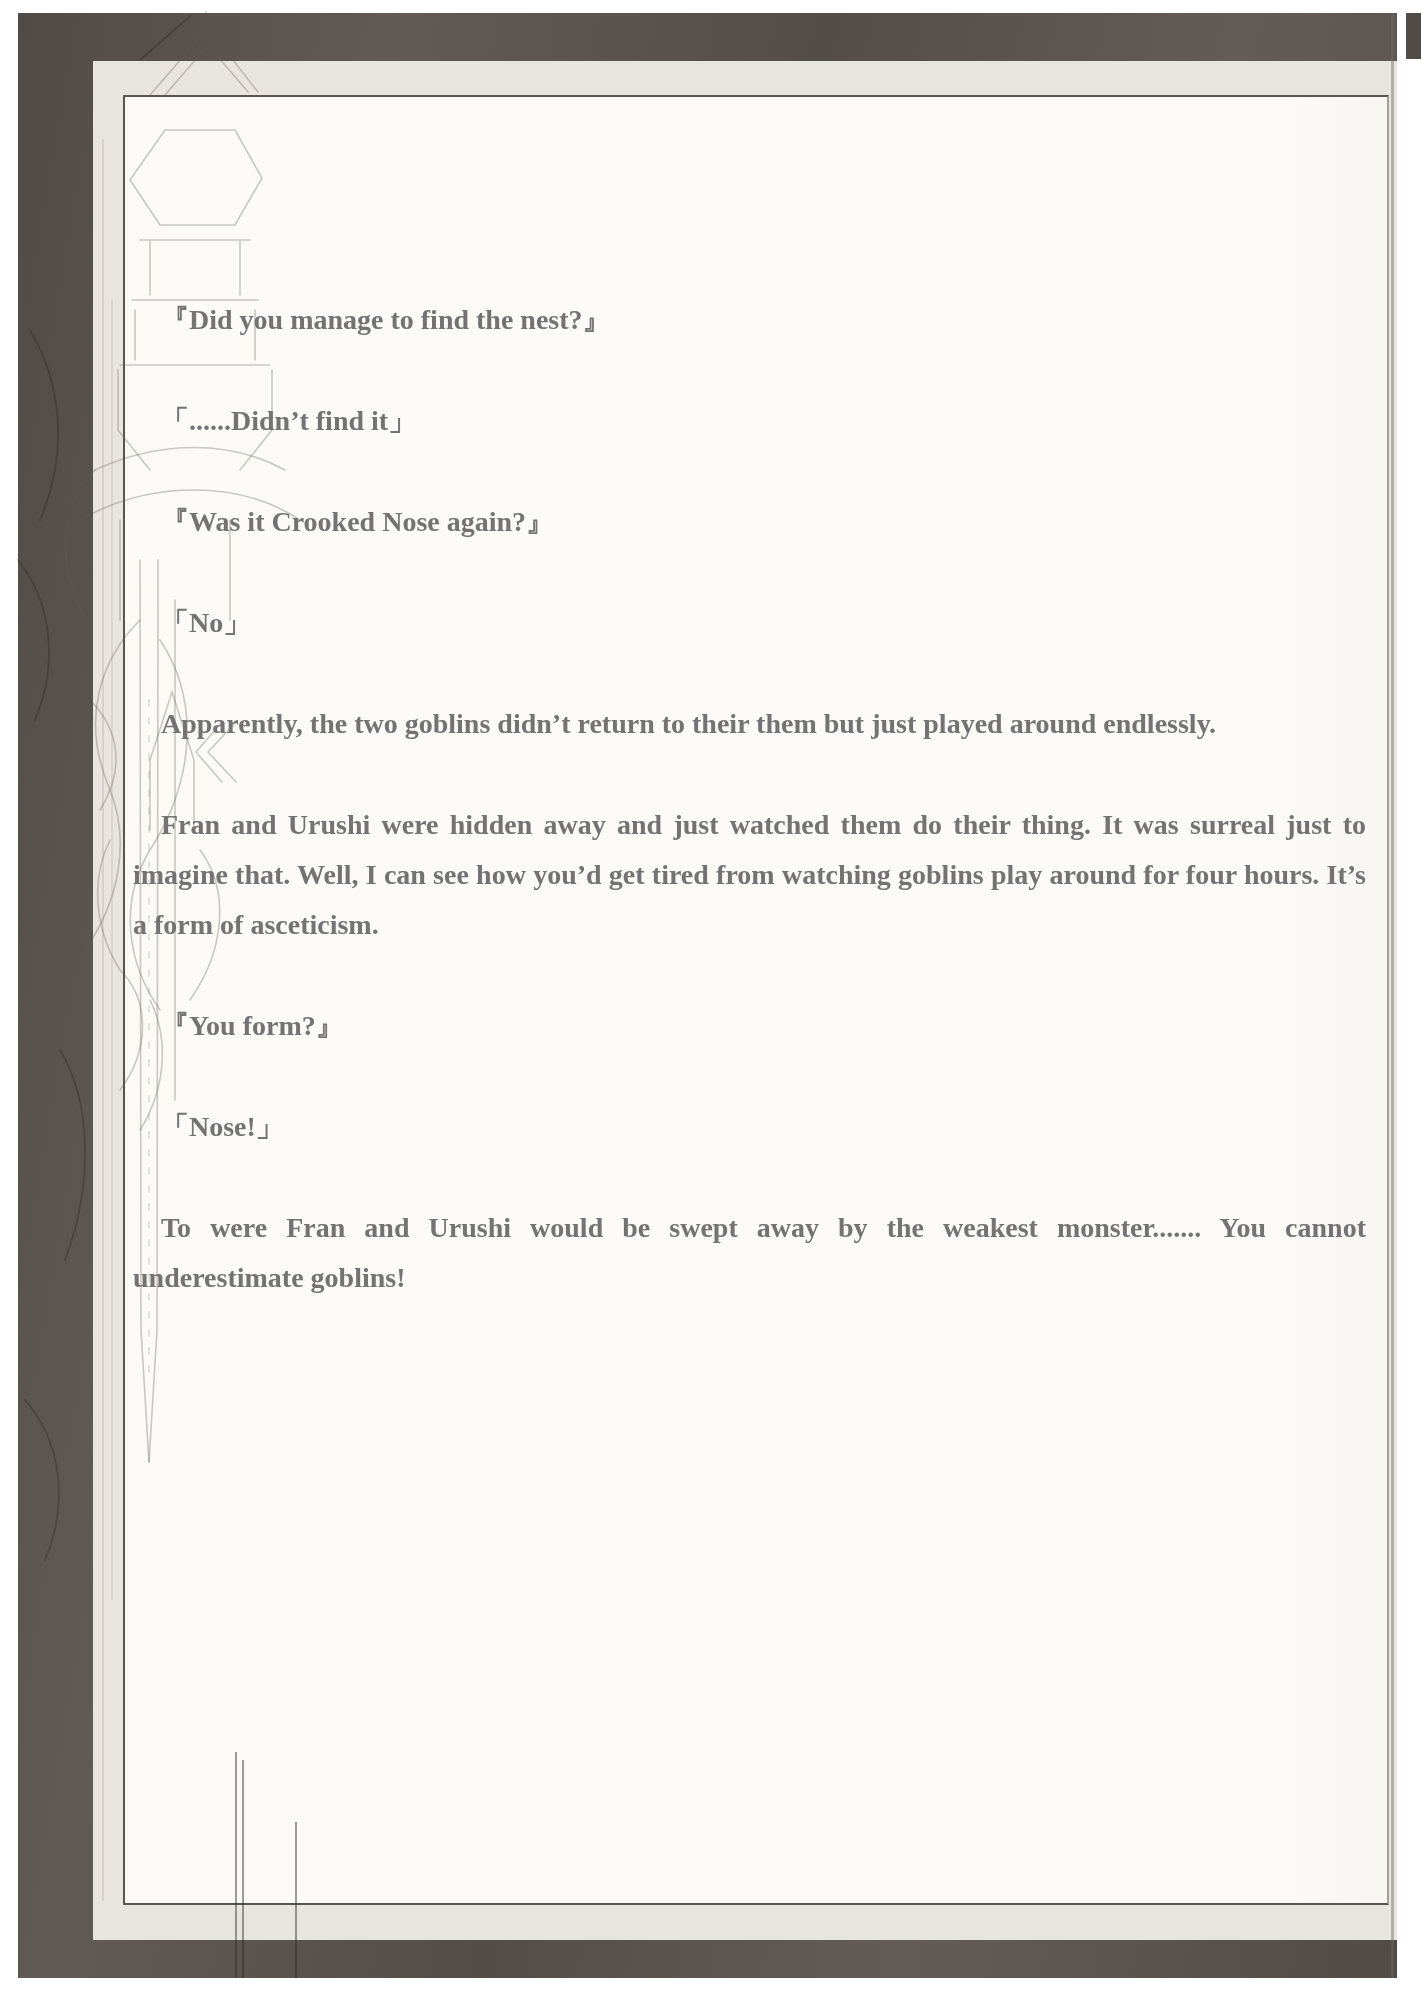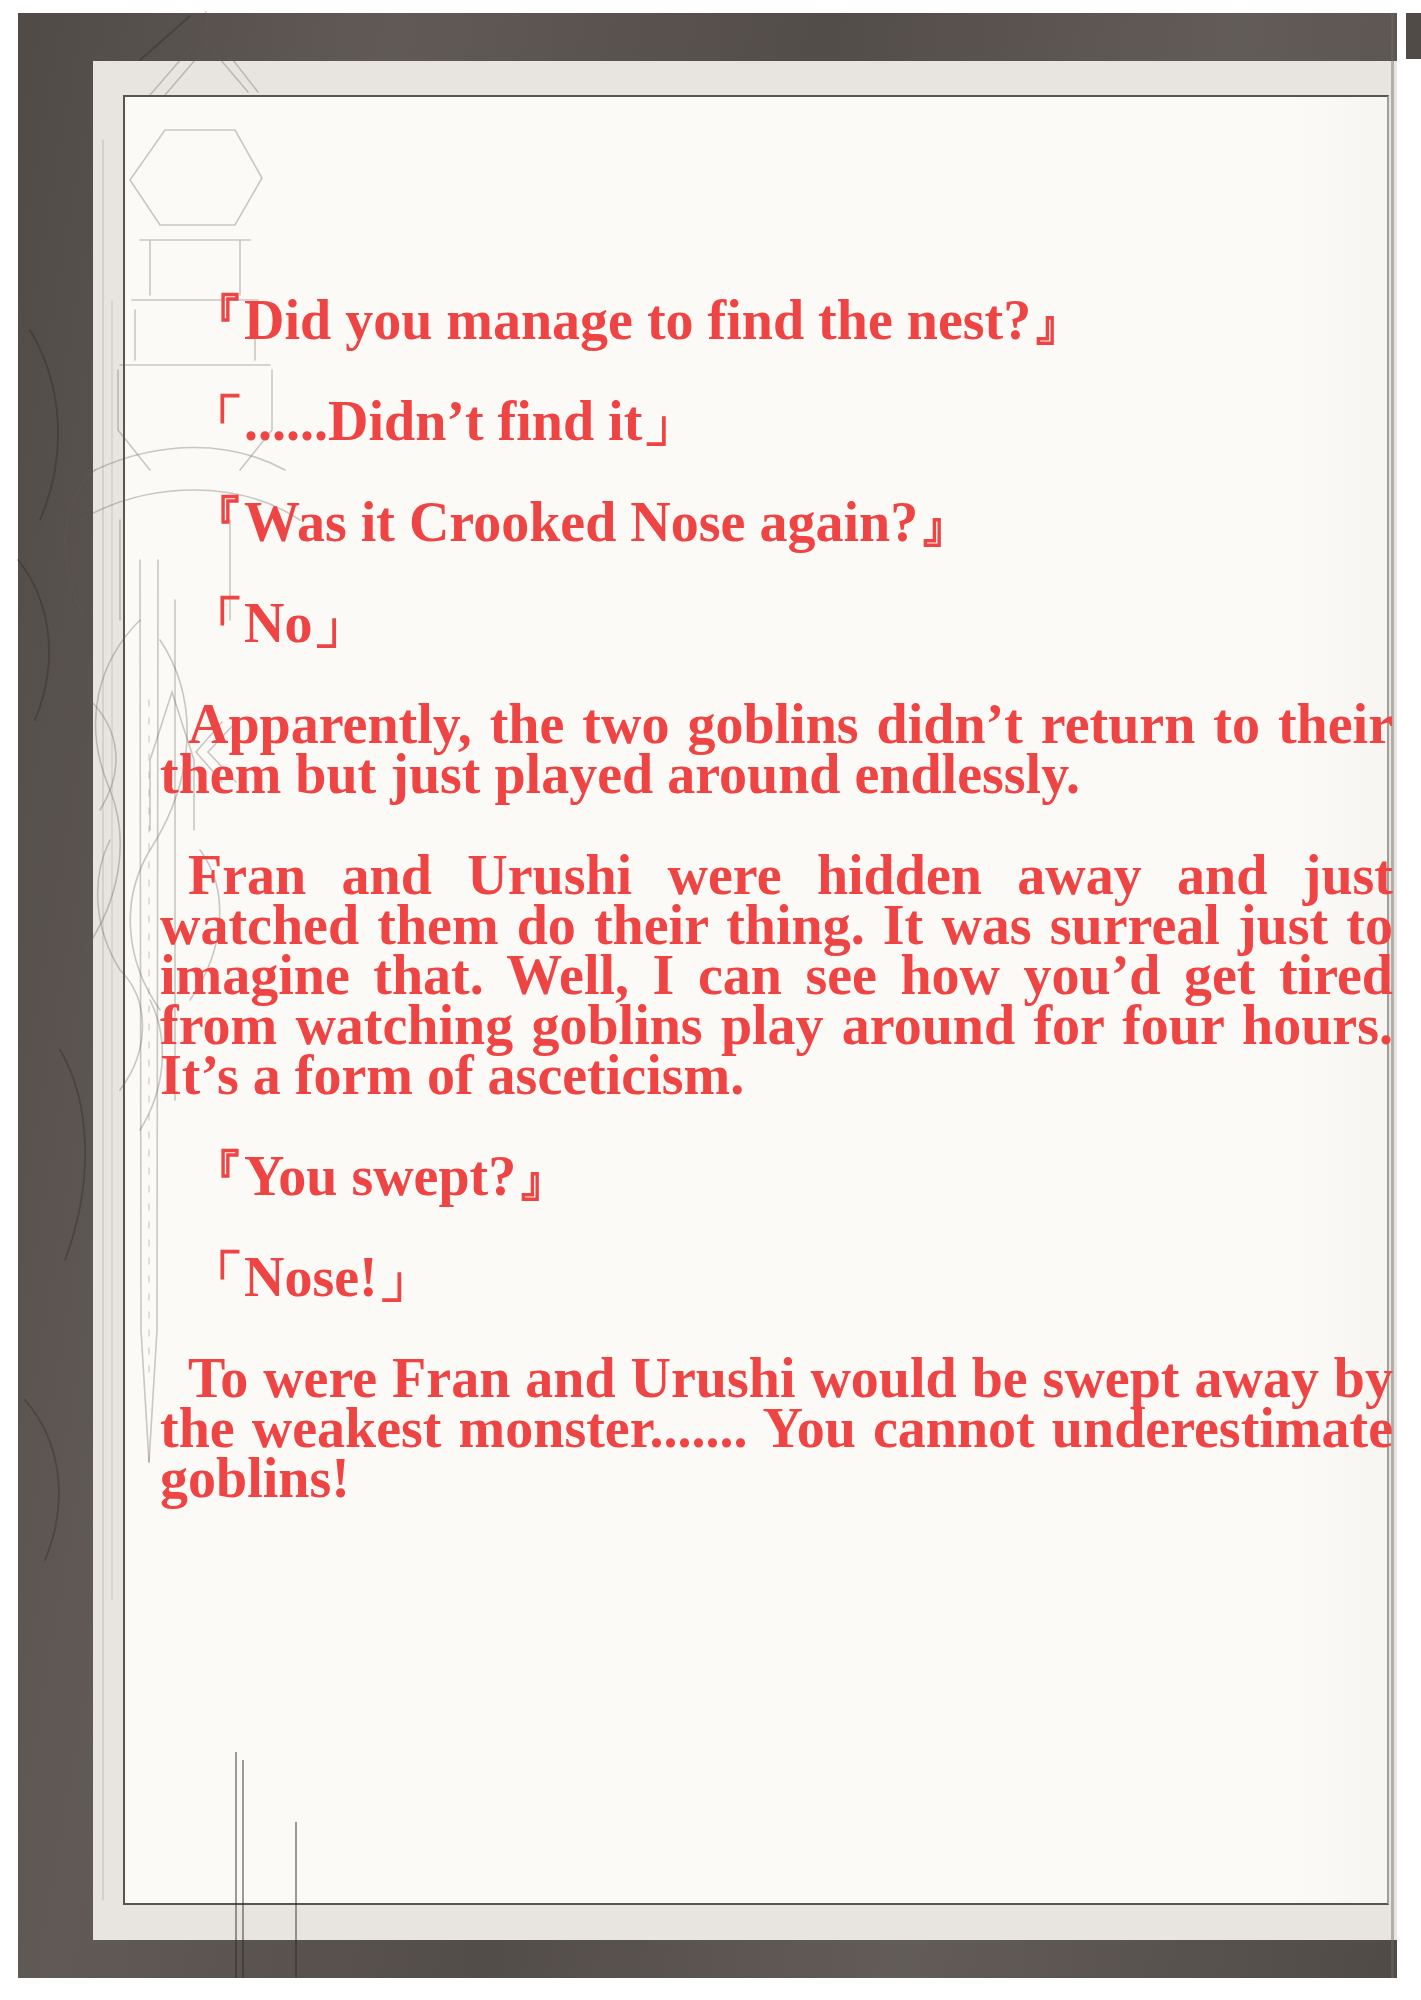--- a/index.html
+++ b/index.html
@@ -46,24 +46,23 @@
     position:absolute;left:1290px;top:97px;width:97px;height:1806px;
     background:linear-gradient(90deg, rgba(250,249,245,0) 0%, rgba(246,245,241,0.9) 100%);
   }
   
   .edge-shadow{
     position:absolute;left:1391px;top:13px;width:3px;height:1965px;
     background:rgba(112,106,100,0.45);
   }
   .text{
     position:absolute;left:133px;top:295px;width:1233px;
-    font-size:56px;line-height:50px;font-weight:bold;
-    color:#ef4444;
+    font-size:28px;line-height:50px;font-weight:bold;
+    color:#737373;
     text-align:justify;
-    margin-left:27px;
   }
   .text p{margin:0;text-indent:28px;}
   .text p + p{margin-top:51px;font-family:Liberation Serif, serif;}
 </style>
 </head>
 <body>
 
 <div class="scan">
 
   <div class="frame"></div>
@@ -127,18 +126,18 @@
   <div class="right-fade"></div>
   <div class="edge-shadow"></div>
 
   <div class="text">
     <p>『Did you manage to find the nest?』</p>
     <p>「......Didn’t find it」</p>
     <p>『Was it Crooked Nose again?』</p>
     <p>「No」</p>
     <p>Apparently, the two goblins didn’t return to their them but just played around endlessly.</p>
     <p>Fran and Urushi were hidden away and just watched them do their thing. It was surreal just to imagine that. Well, I can see how you’d get tired from watching goblins play around for four hours. It’s a form of asceticism.</p>
-    <p>『You swept?』</p>
+    <p>『You form?』</p>
     <p>「Nose!」</p>
     <p>To were Fran and Urushi would be swept away by the weakest monster....... You cannot underestimate goblins!</p>
   </div>
 
 </div>
 
 </body></html>

